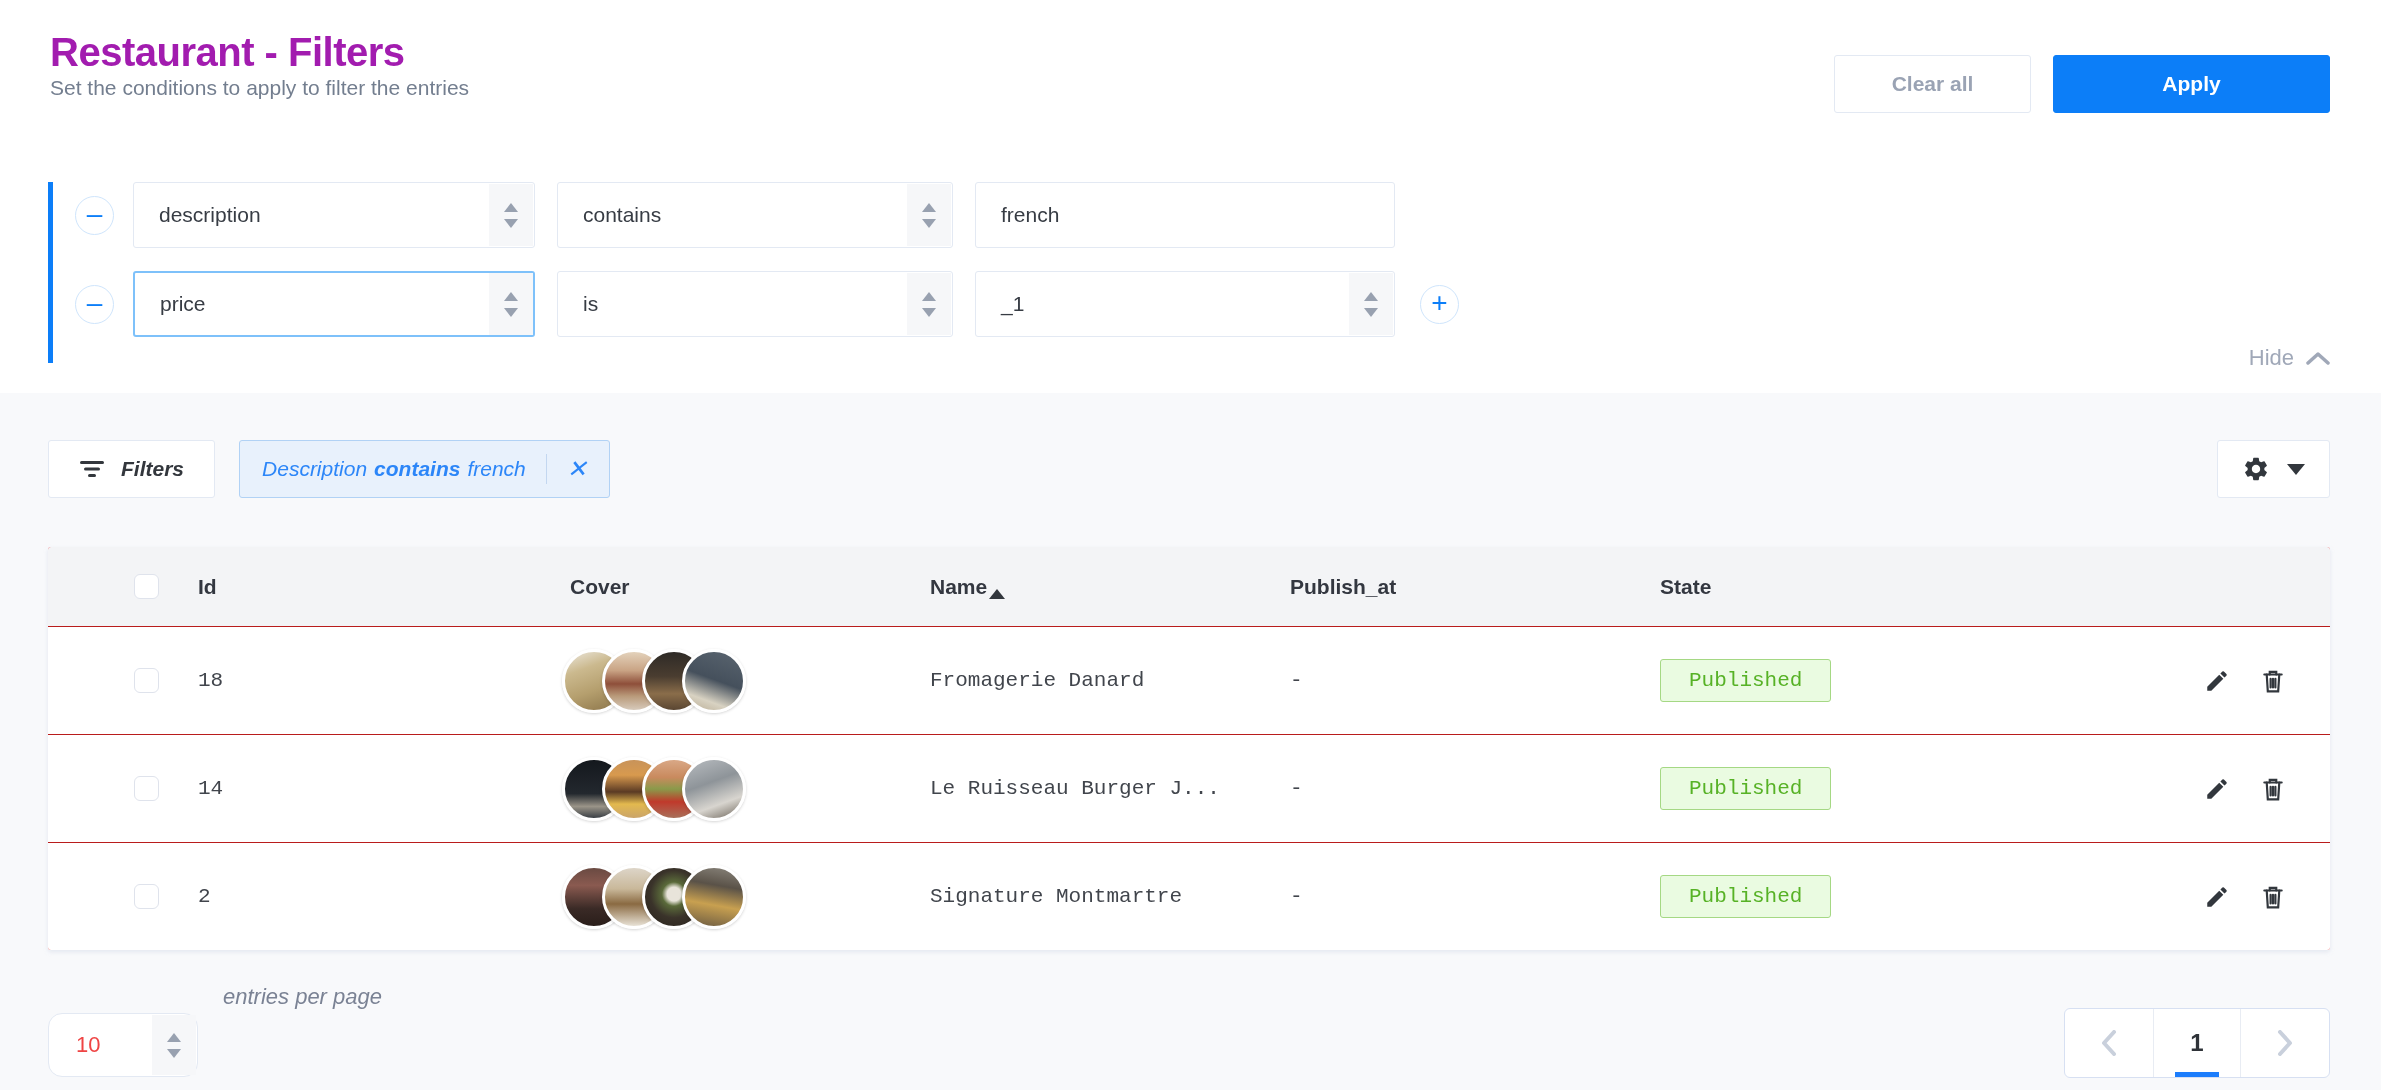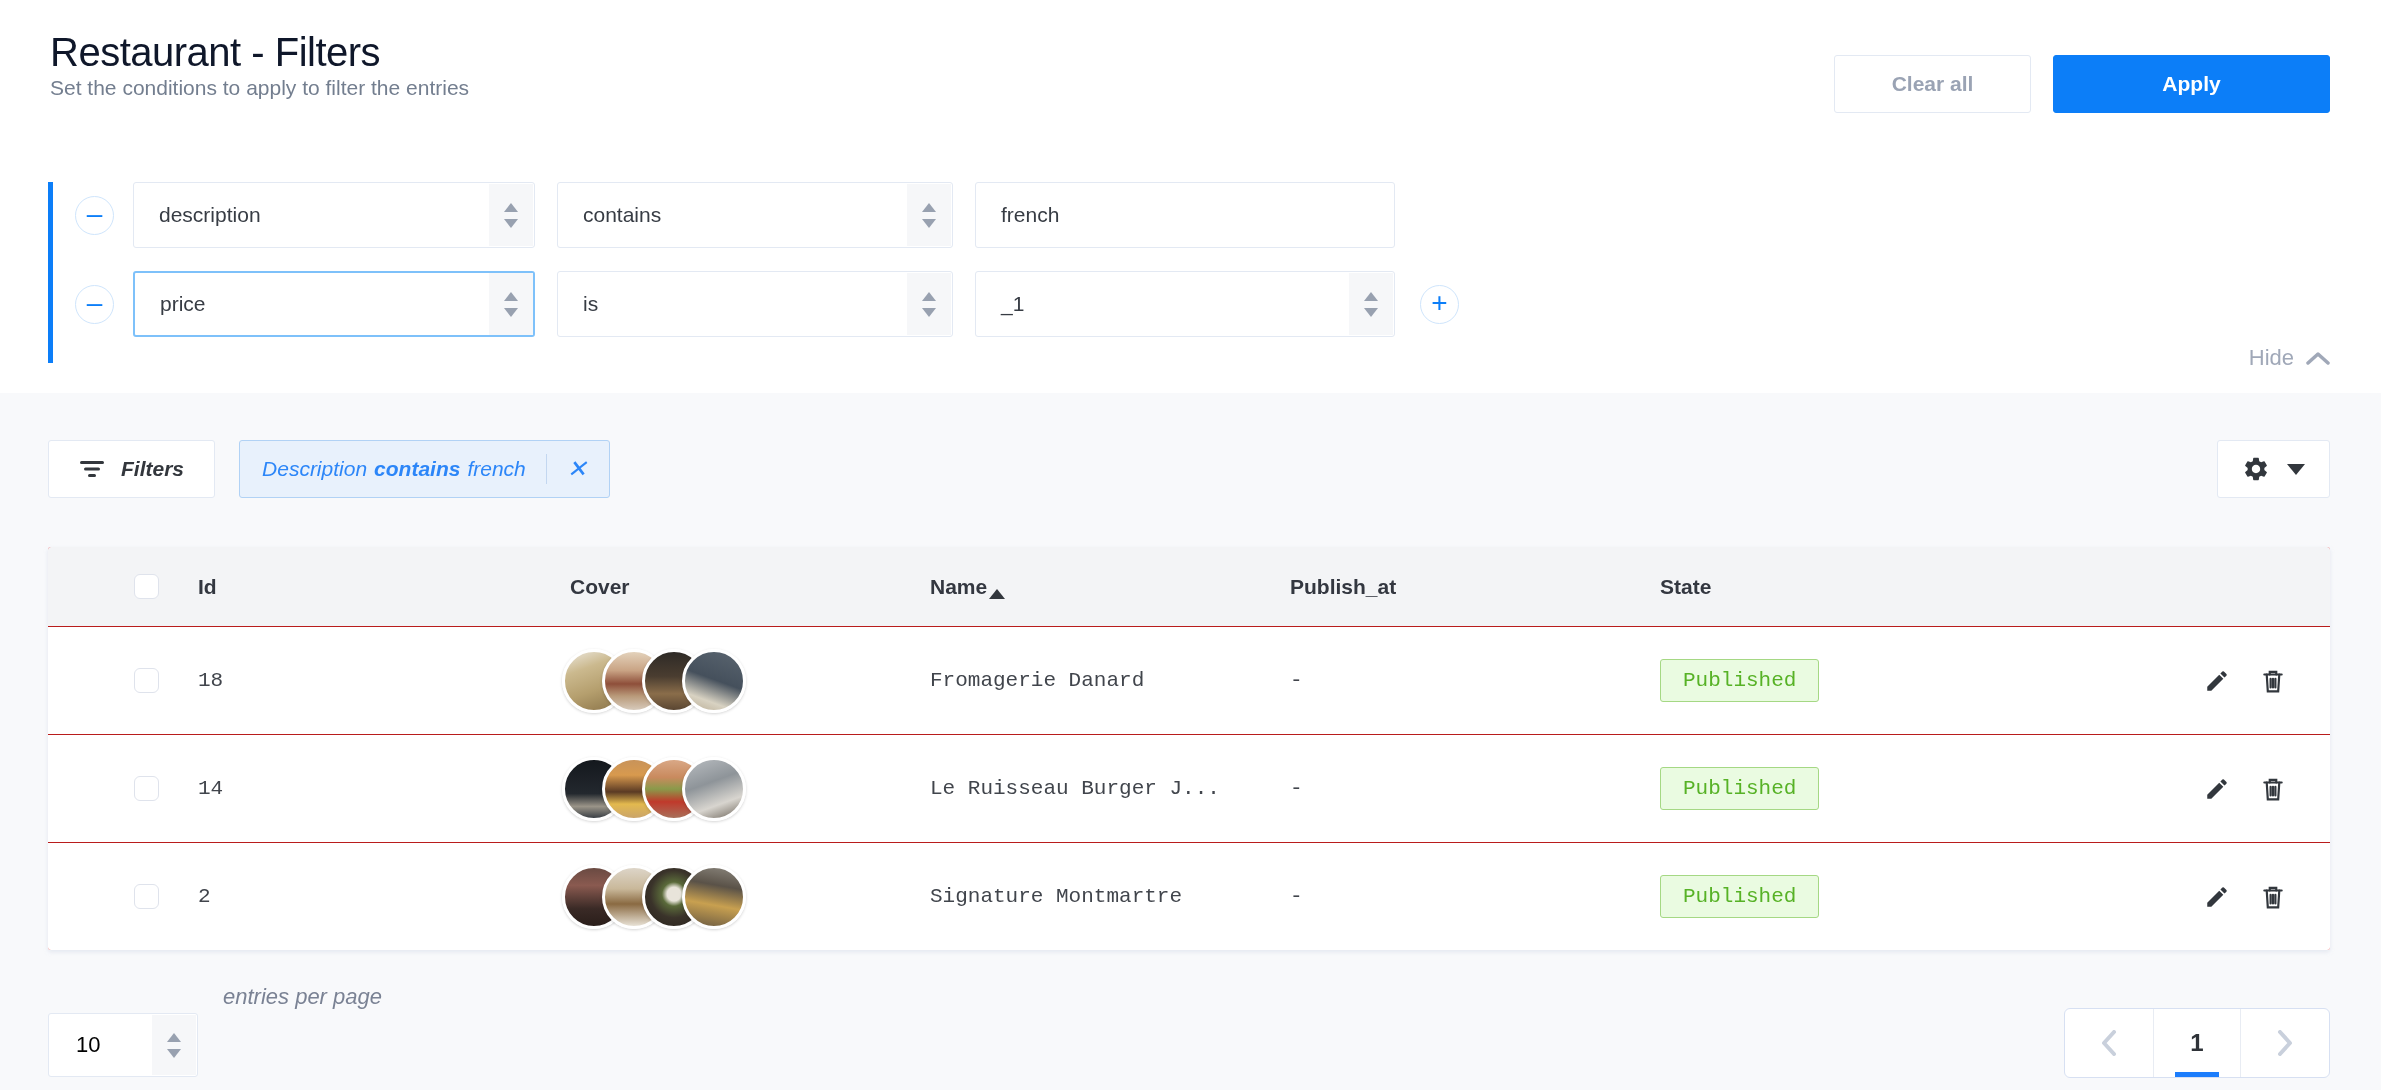--- a/index.html
+++ b/index.html
@@ -4,21 +4,21 @@
 <style>
   * { margin:0; padding:0; box-sizing:border-box; }
   html,body { width:2381px; height:1090px; }
   body { font-family:"Liberation Sans", sans-serif; background:#ffffff; position:relative; overflow:hidden; }
 
   .top-section { position:absolute; left:0; top:0; width:2381px; height:393px; background:#ffffff; }
   .bottom-section { position:absolute; left:0; top:393px; width:2381px; height:697px; background:#f8f9fb; }
 
   
   .page-header { position:absolute; left:50px; top:30px; }
-  .page-title { font-size:40px; font-weight:400; color:#0f172a; letter-spacing:-0.5px; }
+  .page-title { font-size:40px; font-weight:700; color:#a21caf; letter-spacing:-0.5px; }
   .page-subtitle { font-size:21px; color:#737e8f; margin-top:1px; }
 
   .header-actions { position:absolute; right:51px; top:47px; display:flex; gap:22px; }
   .btn { display:flex; align-items:center; justify-content:center; height:58px; border-radius:3px; font-size:21px; font-weight:700; cursor:pointer; font-family:"Liberation Sans", sans-serif;margin-top:8px; }
   .btn-clear { width:197px; background:#fff; border:1px solid #e3e9f3; color:#9aa3b4; }
   .btn-apply { width:277px; background:#0c7ef8; border:1px solid #0c7ef8; color:#fff; }
 
   
   .filter-builder { position:absolute; left:48px; top:182px; }
   .filter-bar { position:absolute; left:0; top:0; width:5px; height:181px; background:#0c7ef8; }
@@ -73,26 +73,26 @@
   .r2a { background:linear-gradient(180deg,#14181d 0%,#23282e 58%,#9a9488 80%,#3a3f45 100%); }
   .r2b { background:linear-gradient(180deg,#c8935a 0%,#d89a4e 26%,#5a3a24 55%,#e3b94e 76%,#caa46a 100%); }
   .r2c { background:linear-gradient(180deg,#d9a886 0%,#c98a5e 30%,#8a9a4a 50%,#c0392b 72%,#a8705a 100%); }
   .r2d { background:linear-gradient(160deg,#b8bcc0 0%,#8e9499 40%,#d8d5cf 72%,#6a6257 100%); }
 
   .r3a { background:linear-gradient(180deg,#6a4a42 0%,#8a5a50 30%,#3a2a26 70%,#2a1e1a 100%); }
   .r3b { background:linear-gradient(180deg,#ddd5c8 0%,#c9b89a 36%,#8a6a42 62%,#e8e2d6 100%); }
   .r3c { background:radial-gradient(circle at 50% 45%, #e8e4da 0 16%, #5a6a3a 28%, #3a332a 55%, #262019 100%); }
   .r3d { background:linear-gradient(190deg,#8a857c 0%,#5a5248 32%,#c8a050 62%,#6a5a42 100%); }
 
-  .state-badge { display:inline-block; padding:9px 22px; background:#eafbe1; border:1px solid #a5d884; border-radius:3px; color:#57b226; font-size:21px; }
+  .state-badge { display:inline-block; padding:9px 28px; background:#eafbe1; border:1px solid #a5d884; border-radius:3px; color:#57b226; font-size:21px; }
   .cell-actions { display:flex; align-items:center; gap:30px; padding-left:24px; }
   .icon-btn { cursor:pointer; display:flex; }
 
   
-  .pagesize-select { position:absolute; left:48px; top:1013px; width:150px; height:64px; background:#fff; border:1px solid #e3e9f3; border-radius:3px; display:flex; align-items:center; padding-left:27px; font-size:22px; color:#000000; cursor:pointer; }
+  .pagesize-select { position:absolute; left:48px; top:1013px; width:150px; height:64px; background:#fff; border:1px solid #e3e9f3; border-radius:14px; display:flex; align-items:center; padding-left:27px; font-size:22px; color:#ef4444; cursor:pointer; }
   .entries-label { position:absolute; left:223px; top:984px; font-size:22px; font-style:italic; color:#7a8294; }
 
   .pagination { position:absolute; right:51px; top:1008px; width:266px; height:70px; background:#fff; border:1px solid #d7e0f2; border-radius:6px; display:grid; grid-template-columns:1fr 1fr 1fr; align-items:center; justify-items:center; }
   .page-prev, .page-next { display:flex; cursor:pointer; }
   .page-num { position:relative; height:100%; width:100%; display:flex; align-items:center; justify-content:center; font-size:24px; font-weight:700; color:#2f3338; border-left:1px solid #e8ecf3; border-right:1px solid #e8ecf3; cursor:pointer; }
   .page-num::after { content:""; position:absolute; bottom:0; left:50%; transform:translateX(-50%); width:44px; height:5px; background:#1c7dfc; }
 </style>
 </head>
 <body>
 

